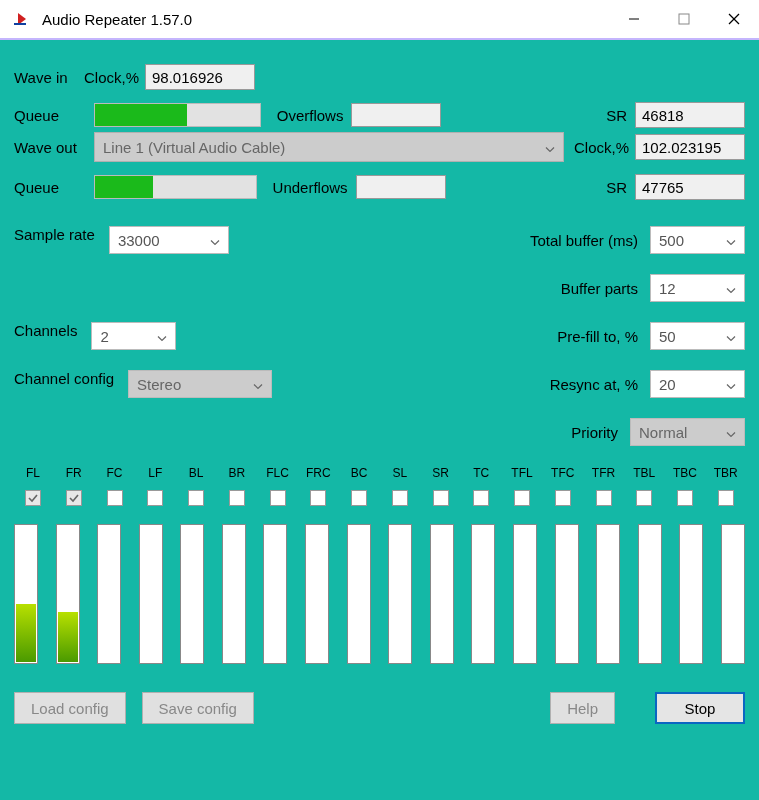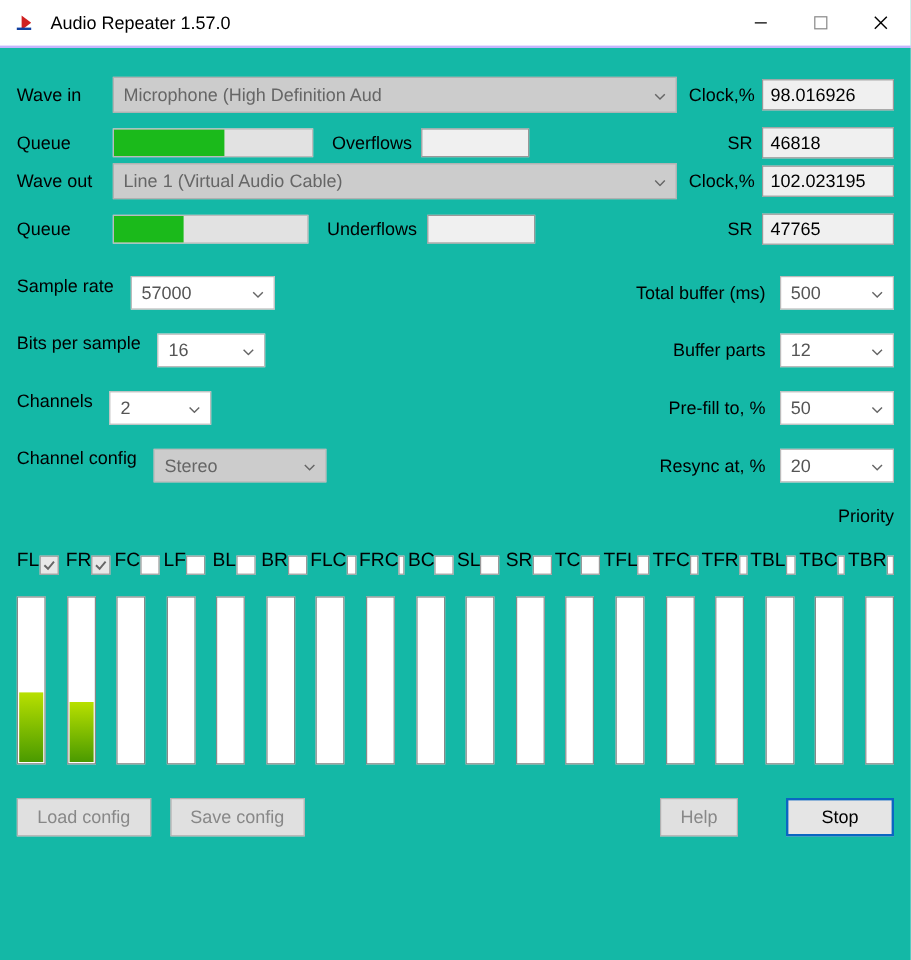--- a/index.html
+++ b/index.html
@@ -29,21 +29,21 @@
   .combo-sm { height: 28px; background: #fff; border: 1px solid #bbb; display: flex; align-items: center; padding: 0 8px; color: #555; position: relative; }
   .combo-sm.disabled { background: #ccc; color: #666; }
   .combo-sm .chev { color: #666; }
 
   .settings-grid { margin-top: 26px; }
   .srow { display: flex; align-items: center; margin-bottom: 20px; font-size: 15px; }
   .srow .left { display: flex; align-items: flex-start; gap: 14px; }
   .srow .right { margin-left: auto; display: flex; align-items: center; gap: 12px; }
 
   .ch-row { display: flex; margin-top: 20px; justify-content: space-between; }
-  .ch-col { display: flex; flex-direction: row; align-items: center; width: 38px; font-size: 16px; }
+  .ch-col { display: flex; flex-direction: column; align-items: center; width: 38px; font-size: 12px; }
   .ch-lbl { height: 20px; }
   .chk { width: 16px; height: 16px; border: 1px solid #999; background: #fff; margin-top: 4px; display:flex; align-items:center; justify-content:center; }
   .chk.disabled { background: #e8e8e8; }
   .chk svg { width: 12px; height: 12px; }
 
   .meters { display: flex; margin-top: 18px; justify-content: space-between; height: 140px; }
   .meter { width: 24px; height: 140px; border: 1px solid #888; background: #fff; position: relative; }
   .meter .fill { position: absolute; left: 1px; right: 1px; bottom: 1px; background: linear-gradient(to top, #4a9a00, #b8e000); }
 
   .btnrow { display: flex; margin-top: 28px; align-items: center; }
@@ -79,26 +79,20 @@
         <line x1="1" y1="1" x2="11" y2="11" stroke="#000" stroke-width="1.2"></line>
         <line x1="11" y1="1" x2="1" y2="11" stroke="#000" stroke-width="1.2"></line>
       </svg>
     </div>
 </div>
 
 <div class="content">
 
   <div class="row first">
     <span class="lbl" style="width:70px">Wave in</span>
-    <div class="combo-wide">
-      <span>Microphone (High Definition Aud</span>
-      <span class="chev"><svg class="chev-svg" viewBox="0 0 10 6">
-            <path d="M1 1 L5 5 L9 1" fill="none" stroke="#666" stroke-width="1.2"></path>
-          </svg></span>
-    </div>
     <span class="lbl" style="margin-right:6px">Clock,%</span>
     <div class="val-box">98.016926</div>
   </div>
 
   <div class="row">
     <span class="lbl" style="width:70px">Queue</span>
     <div class="progress">
         <div class="fill" id="qin-fill" style="width: 56%;"></div>
       </div>
     <span class="lbl" style="margin-left:6px;margin-right:8px">Overflows</span>
@@ -130,46 +124,37 @@
     <span style="flex:1"></span>
     <span class="lbl" style="margin-right:8px">SR</span>
     <div class="val-box">47765</div>
   </div>
 
   <div class="settings-grid">
     <div class="srow">
       <div class="left">
         <span class="lbl">Sample rate</span>
         <div class="combo-sm" style="width:120px">
-            <span>57000</span>
+            <span>33000</span>
             <span class="chev"><svg class="chev-svg" viewBox="0 0 10 6">
                 <path d="M1 1 L5 5 L9 1" fill="none" stroke="#666" stroke-width="1.2"></path>
               </svg></span>
           </div>
       </div>
       <div class="right">
         <span class="lbl">Total buffer (ms)</span>
         <div class="combo-sm" style="width:95px">
             <span>500</span>
             <span class="chev"><svg class="chev-svg" viewBox="0 0 10 6">
                 <path d="M1 1 L5 5 L9 1" fill="none" stroke="#666" stroke-width="1.2"></path>
               </svg></span>
           </div>
       </div>
     </div>
     <div class="srow">
-      <div class="left">
-        <span class="lbl">Bits per sample</span>
-        <div class="combo-sm" style="width:90px">
-            <span>16</span>
-            <span class="chev"><svg class="chev-svg" viewBox="0 0 10 6">
-                <path d="M1 1 L5 5 L9 1" fill="none" stroke="#666" stroke-width="1.2"></path>
-              </svg></span>
-          </div>
-      </div>
       <div class="right">
         <span class="lbl">Buffer parts</span>
         <div class="combo-sm" style="width:95px">
             <span>12</span>
             <span class="chev"><svg class="chev-svg" viewBox="0 0 10 6">
                 <path d="M1 1 L5 5 L9 1" fill="none" stroke="#666" stroke-width="1.2"></path>
               </svg></span>
           </div>
       </div>
     </div>
@@ -209,20 +194,26 @@
             <span>20</span>
             <span class="chev"><svg class="chev-svg" viewBox="0 0 10 6">
                 <path d="M1 1 L5 5 L9 1" fill="none" stroke="#666" stroke-width="1.2"></path>
               </svg></span>
           </div>
       </div>
     </div>
     <div class="srow" style="margin-bottom:6px">
       <div class="right">
         <span class="lbl">Priority</span>
+        <div class="combo-sm disabled" style="width:115px">
+            <span>Normal</span>
+            <span class="chev"><svg class="chev-svg" viewBox="0 0 10 6">
+                <path d="M1 1 L5 5 L9 1" fill="none" stroke="#666" stroke-width="1.2"></path>
+              </svg></span>
+          </div>
       </div>
     </div>
   </div>
 
   <div class="ch-row" id="ch-row">
       <div class="ch-col">
         <div class="ch-lbl">FL</div>
         <div class="chk disabled">
           <svg viewBox="0 0 12 12">
             <path d="M2 6 L5 9 L10 3" fill="none" stroke="#666" stroke-width="1.6"></path>

